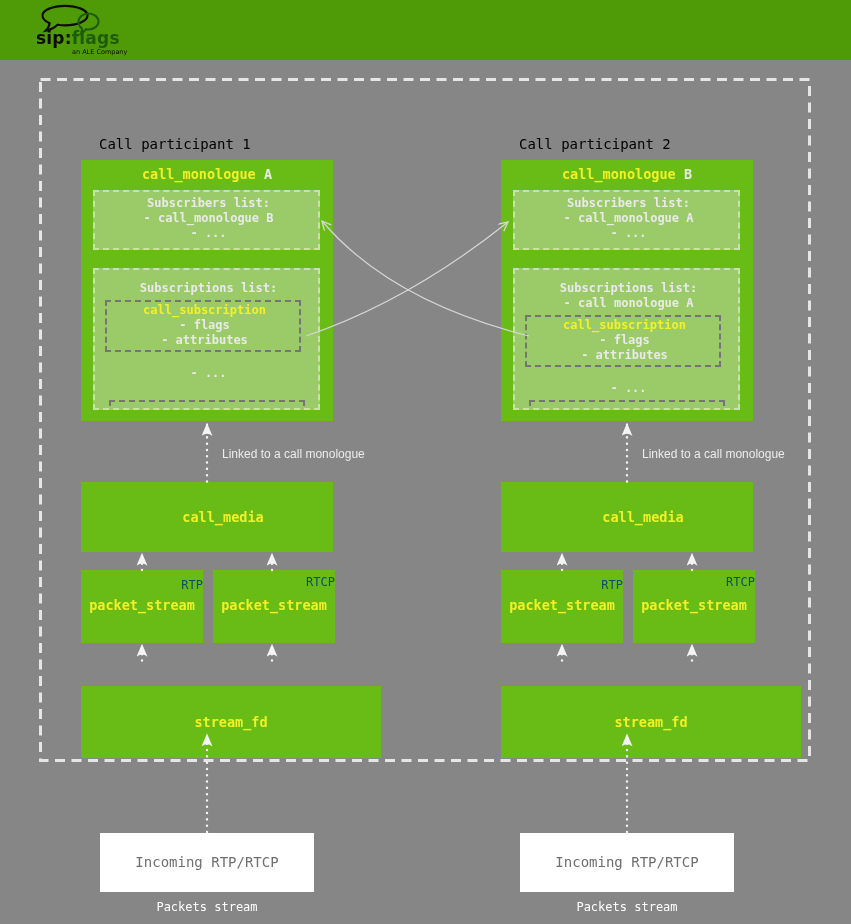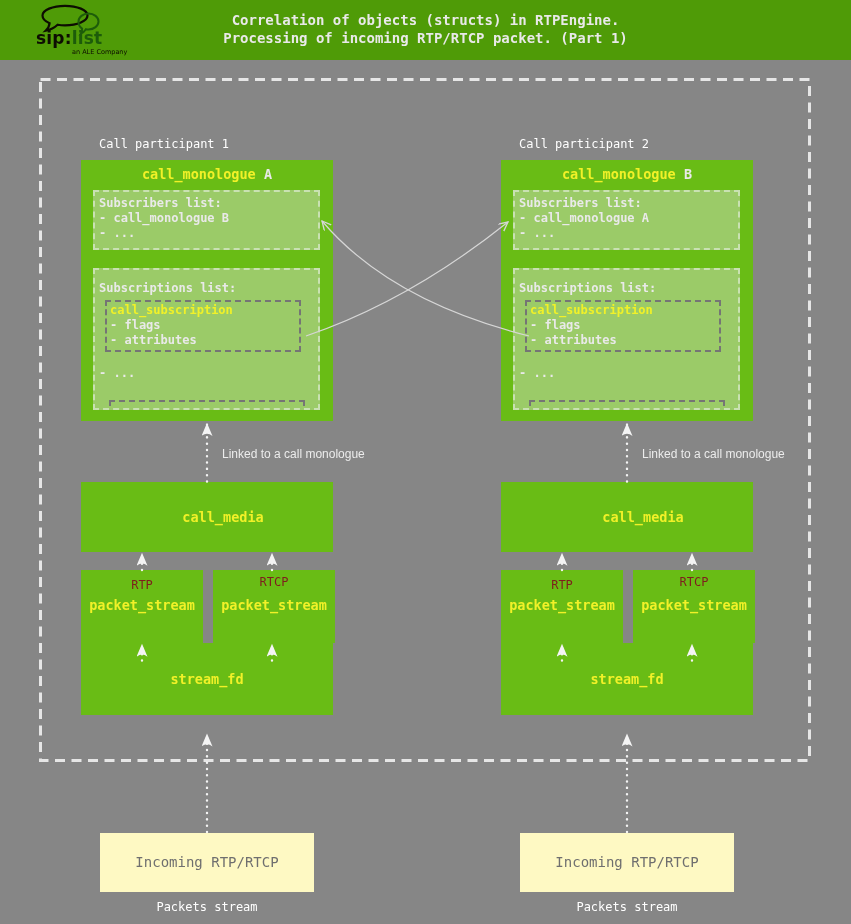--- a/index.html
+++ b/index.html
@@ -15,76 +15,75 @@
   .brand{position:absolute;left:2px;top:28px;font-family:"DejaVu Sans","Liberation Sans",sans-serif;
          font-weight:bold;font-size:17px;letter-spacing:0.2px;line-height:17px;}
   .brand .sip{color:#0d0d02;}
   .brand .wise{color:#1d5c0a;}
   .tagline{position:absolute;left:38px;top:45.5px;font-family:"DejaVu Sans","Liberation Sans",sans-serif;
            font-size:6.5px;color:#0d0d02;white-space:nowrap;}
   
   .gbox{position:absolute;background:#69bc15;}
   .col{position:absolute;left:0;top:0;}
   .col.c2{left:420px;}
-  .plabel{position:absolute;left:99px;top:137px;font-size:12px;color:#ffffff;line-height:15px;white-space:nowrap;}
+  .plabel{position:absolute;left:99px;top:137px;font-size:14px;color:#000000;line-height:15px;white-space:nowrap;}
   
   .mono{left:81px;top:160px;width:252px;height:261px;}
   .mono-title{position:absolute;left:0;top:6px;width:100%;text-align:center;
               font-weight:bold;font-size:13.5px;color:#f1f128;line-height:17px;}
   .mono-title .suffix{color:#e9e9e9;}
   .innerbox{position:absolute;left:12px;width:227px;white-space:nowrap;background:#9bcb68;
             border:2px dashed #c9e1b2;box-sizing:border-box;
-            font-weight:bold;font-size:12px;line-height:15px;color:#e9e9e9;}
+            font-weight:bold;font-size:12px;line-height:15px;color:#e9e9e9;text-align:center;}
   .subscribers{top:30px;height:60px;padding:4px 0 0 4px;}
   .subscriptions{top:108px;height:142px;padding:11px 0 0 4px;overflow:hidden;position:absolute;}
   .subbox{position:relative;margin:4px 0 0 6px;width:196px;height:52px;
           border:2px dashed #757575;box-sizing:border-box;padding:1px 0 0 3px;}
   .subbox .ytitle{color:#f1f128;}
   .more-line{margin-top:14px;}
   .partialbox{position:absolute;left:14px;top:130px;width:196px;height:30px;
               border:2px dashed #757575;box-sizing:border-box;}
   .linked{position:absolute;left:222px;top:447px;font-family:"Liberation Sans","DejaVu Sans",sans-serif;
           font-size:12px;color:#ececec;line-height:15px;white-space:nowrap;}
   
   .media{left:81px;top:482px;width:252px;height:70px;}
-  .fd{left:81px;top:643px;width:252px;height:72px;}
+  .fd{left:81px;top:686px;width:300px;height:72px;}
   .boxlabel{position:absolute;left:0;width:100%;text-align:center;
             font-weight:bold;font-size:13.5px;color:#f1f128;line-height:17px;}
   .media .boxlabel{top:27px;padding-left:16px;}
   .fd .boxlabel{top:28px;}
   .ps1{left:81px;top:570px;width:122px;height:73px;}
   .ps2{left:213px;top:570px;width:122px;height:73px;}
-  .proto{position:absolute;left:0;top:8px;width:100%;text-align:center;
-         font-size:12px;color:#7f1d1d;line-height:14px;font-weight:normal;}
+  .proto{position:absolute;left:0;top:8px;width:100%;text-align:right;
+         font-size:12px;color:#0c4a6e;line-height:14px;font-weight:normal;}
   .ps2 .proto{top:5px;}
   .psname{position:absolute;left:0;top:27px;width:100%;text-align:center;
           font-weight:bold;font-size:13.5px;color:#f1f128;line-height:17px;}
-  .incoming{position:absolute;left:100px;top:833px;width:214px;height:59px;background:#fef9c3;}
+  .incoming{position:absolute;left:100px;top:833px;width:214px;height:59px;background:#ffffff;}
   .incoming .txt{position:absolute;left:0;top:21px;width:100%;text-align:center;
                  font-size:14px;color:#6f6f6f;line-height:17px;}
   .pstream{position:absolute;left:81px;top:900px;width:252px;text-align:center;
            font-size:12px;color:#ffffff;line-height:15px;white-space:nowrap;}
   
   .overlay{position:absolute;left:0;top:0;width:851px;height:924px;pointer-events:none;}
 </style>
 </head>
 <body>
 
 <div class="canvas">
 
   <div class="header">
     <div class="logo">
       <svg width="110" height="56" viewBox="0 0 110 56">
         <path d="M53.5,13.5 C53.5,18.9 43.4,23.3 31,23.3 C28.4,23.3 25.9,23.1 23.6,22.75 C21.2,25 17,27.6 11.8,28.6 C14.2,26.3 15.4,23.4 15.6,21.2 C11.2,19.4 8.5,16.65 8.5,13.5 C8.5,8.1 18.6,3.8 31,3.8 C43.4,3.8 53.5,8.1 53.5,13.5 Z" fill="none" stroke="#0d0d02" stroke-width="2.2"></path>
         <path d="M64.5,19.5 C64.5,23.9 60,27.5 54.5,27.5 C53.6,27.5 52.7,27.4 51.9,27.2 C50.9,28.8 49.2,30.7 46.8,31.7 C47.8,30 48.2,28.1 48.1,26.6 C45.9,25.15 44.5,22.5 44.5,19.5 C44.5,15.1 49,11.5 54.5,11.5 C60,11.5 64.5,15.1 64.5,19.5 Z" fill="none" stroke="#1d5c0a" stroke-width="2"></path>
       </svg>
-      <div class="brand"><span class="sip">sip:</span><span class="wise">list</span></div>
+      <div class="brand"><span class="sip">sip:</span><span class="wise">flags</span></div>
       <div class="tagline">an ALE Company</div>
     </div>
-    <div class="titles"><div>Correlation of objects (structs) in RTPEngine.</div><div>Processing of incoming RTP/RTCP packet. (Part 1)</div></div>
   </div>
 
   <div class="col c1">
     <div class="plabel">Call participant 1</div>
 
     <div class="gbox mono">
       <div class="mono-title"><span>call_monologue</span><span class="suffix">&nbsp;<span>A</span></span></div>
       <div class="innerbox subscribers">
         <div>Subscribers list:</div>
         <div>- call_monologue B</div>
@@ -132,20 +131,21 @@
 
     <div class="gbox mono">
       <div class="mono-title"><span>call_monologue</span><span class="suffix">&nbsp;<span>B</span></span></div>
       <div class="innerbox subscribers">
         <div>Subscribers list:</div>
         <div>- call_monologue A</div>
         <div>- ...</div>
       </div>
       <div class="innerbox subscriptions">
         <div>Subscriptions list:</div>
+        <div>- call monologue A</div>
         <div class="subbox">
           <div class="ytitle">call_subscription</div>
           <div>- flags</div>
           <div>- attributes</div>
         </div>
         <div class="more-line">- ...</div>
         <div class="partialbox"></div>
       </div>
     </div>
 

